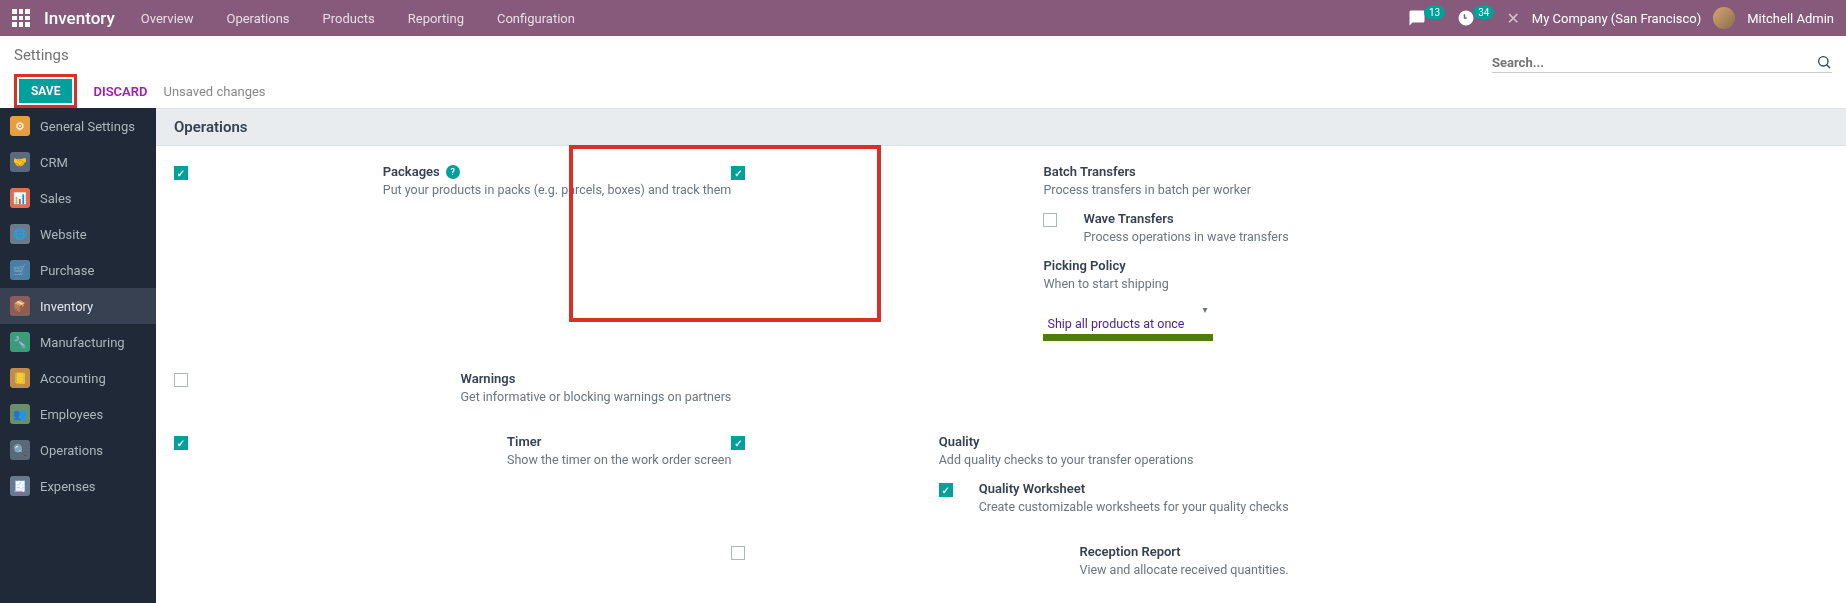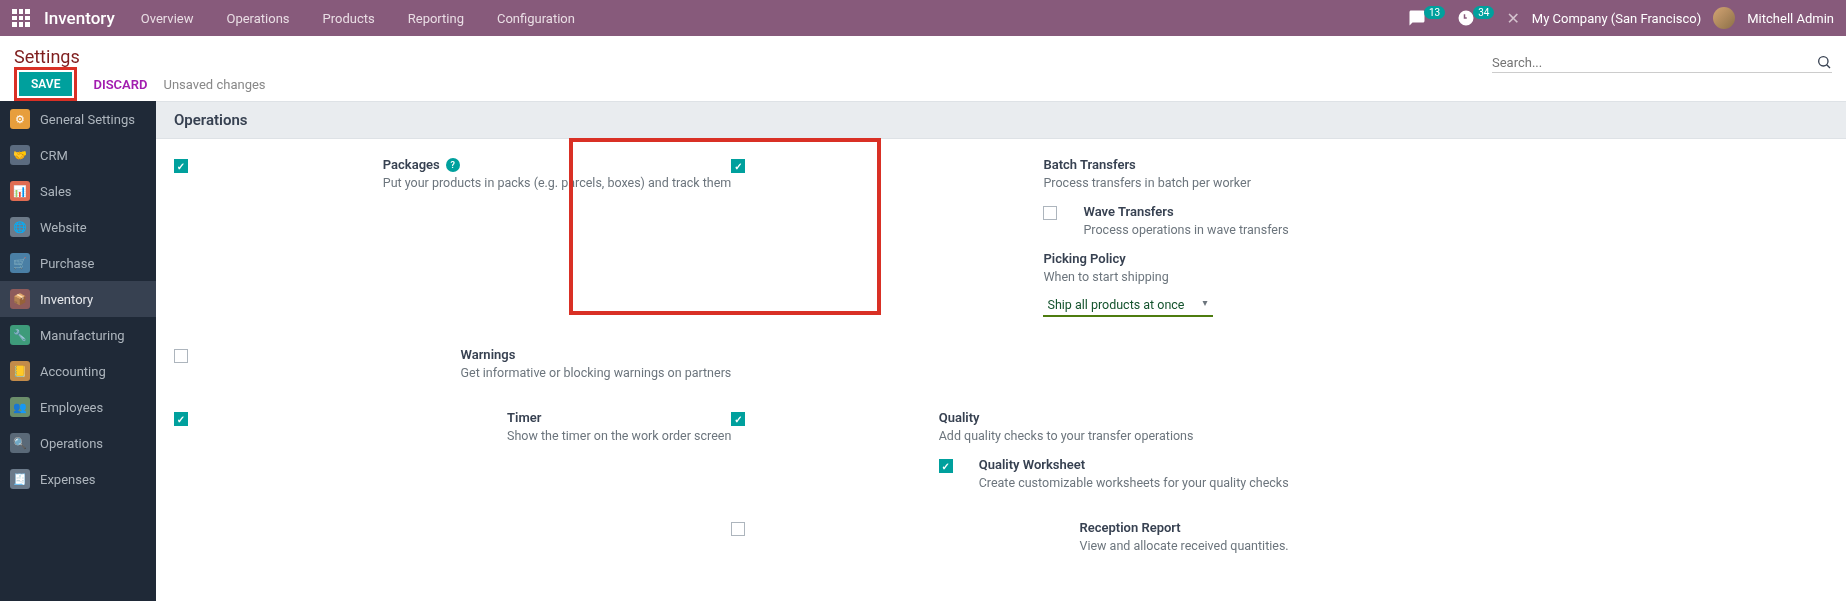--- a/index.html
+++ b/index.html
@@ -15,28 +15,28 @@
 .badge-wrap { position: relative; display: flex; align-items: center; }
 .badge-icon { width: 18px; height: 18px; color: #fff; }
 .badge-count { background: #00a09d; color: #fff; font-size: 10px; padding: 1px 5px; border-radius: 8px; margin-left: -2px; position: relative; top: -6px; }
 .close-x { color: #d4c3ce; font-size: 16px; cursor: pointer; }
 .company { color: #fff; font-size: 13px; }
 .avatar { width: 22px; height: 22px; border-radius: 50%; background: linear-gradient(135deg,#d4a574,#8b6f47); }
 .user { color:#fff; font-size:13px; }
 
 .control-row { display: flex; align-items: flex-start; padding: 10px 14px 0 14px; }
 .control-left { flex: 1; }
-.page-title { font-size: 18px; color: #7f1d1d; }
+.page-title { font-size: 15px; color: #737373; margin-bottom: 10px; }
 .button-row { display: flex; align-items: center; gap: 16px; }
 .btn-save { background: #00a09d; color: #fff; border: none; padding: 5px 12px; font-size: 12px; font-weight: 600; cursor: pointer; }
 .btn-discard { color: #a21caf; font-size: 13px; font-weight: 600; cursor: pointer; }
 .unsaved { color: #888; font-size: 13px; }
 .save-highlight { border: 3px solid #d93025; padding: 2px; display: inline-block; }
 .search-wrap { display: flex; align-items: center; border-bottom: 1px solid #ccc; width: 340px; padding: 2px 0; margin-top: 6px; }
-.search-input { border: none; outline: none; flex: 1; font-size: 13px; color: #666; }
+.search-input { border: none; outline: none; flex: 1; font-size: 13px; color: #666; font-weight: bold; }
 .search-icon { width: 16px; height: 16px; }
 
 .body-layout { display: flex; }
 .sidebar { width: 156px; background: #1f2937; min-height: 500px; }
 .side-item { display: flex; align-items: center; gap: 10px; padding: 8px 10px; color: #adb5bd; font-size: 13px; cursor: pointer; }
 .side-item.active { background: #374151; color: #e5e7eb; }
 .side-icon { width: 20px; height: 20px; display: flex; align-items: center; justify-content: center; border-radius: 3px; font-size: 11px; color: #fff; }
 .i-gen { background: #e79e3c; } .i-crm { background: #5b6b7f; } .i-sales { background: #e06c52; }
 .i-web { background: #6c7a89; } .i-pur { background: #4a7fa5; } .i-inv { background: #8e5b5b; }
 .i-mfg { background: #3e9b7a; } .i-acc { background: #c28b4a; } .i-emp { background: #6b8e6b; }
@@ -46,21 +46,21 @@
 .section-band { background: #e9ecef; padding: 9px 18px; font-size: 15px; font-weight: 600; color: #374151; border-top: 1px solid #dee2e6; border-bottom: 1px solid #dee2e6; }
 .settings-grid { display: grid; grid-template-columns: 1fr 1fr 1fr; padding: 18px 0 10px 18px; gap: 30px 0; }
 .setting-block { display: flex; gap: 12px; justify-content: space-between; }
 .checkbox { width: 14px; height: 14px; border: 1px solid #adb5bd; background: #fff; flex-shrink: 0; margin-top: 2px; display: flex; align-items: center; justify-content: center; cursor: pointer; }
 .checkbox.checked { background: #00a09d; border-color: #00a09d; }
 .checkbox.checked::after { content: "✓"; color: #fff; font-size: 10px; font-weight: bold; }
 .setting-label { font-weight: 600; color: #374151; font-size: 13px; margin-bottom: 3px; display: flex; align-items: center; gap: 6px; }
 .help-icon { background: #00a09d; color: #fff; width: 14px; height: 14px; border-radius: 50%; font-size: 9px; display: flex; align-items: center; justify-content: center; }
 .setting-desc { color: #6c757d; font-size: 12.5px; }
 .sub-setting { margin-top: 14px; margin-left: 0; }
-.select-field { border: none; border-bottom: 2px solid #4d7c0f; padding: 3px 26px 3px 4px; font-size: 12.5px; color: #14532d; background: transparent; appearance: none; cursor: pointer; min-width: 170px; }
+.select-field { border: none; border-bottom: 7px solid #4d7c0f; padding: 3px 26px 3px 4px; font-size: 12.5px; color: #4c1d95; background: transparent; appearance: none; cursor: pointer; min-width: 170px; margin-top: 12px; }
 .select-wrap { position: relative; display: inline-block; margin-top: 10px; }
 .select-wrap::after { content: "▾"; position: absolute; right: 6px; top: 3px; font-size: 10px; color: #6c757d; pointer-events: none; }
 .inline-inputs { margin-top: 4px; display: flex; gap: 10px; }
 .num-input { border: none; border-bottom: 1px solid #adb5bd; width: 30px; font-size: 12.5px; padding: 2px; }
 .red-box { border: 4px solid #d93025; position: absolute; pointer-events: none; }
 .settings-container { position: relative; }
 </style>
 </head>
 <body>
 

